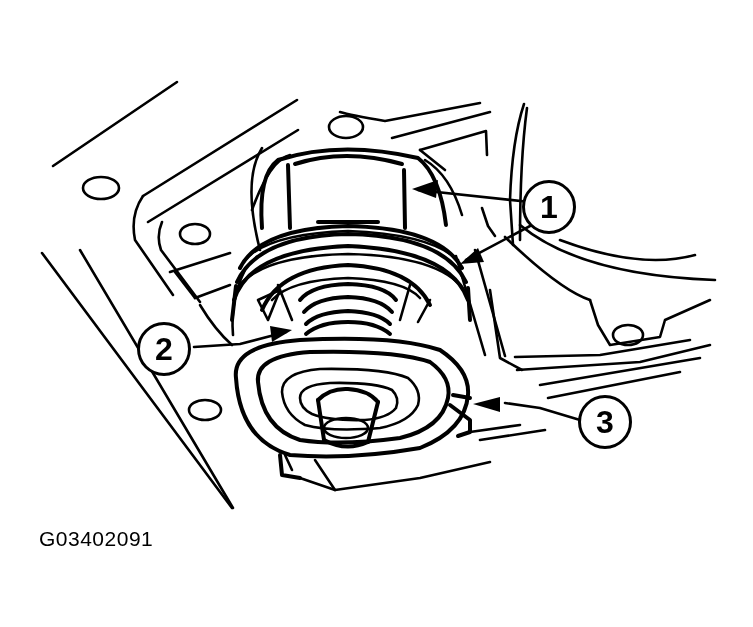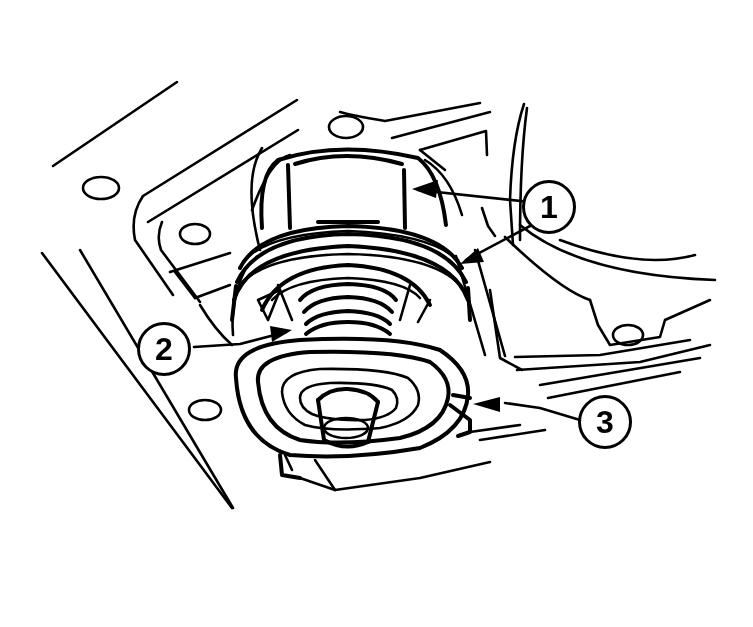--- a/index.html
+++ b/index.html
@@ -193,13 +193,14 @@
   <div class="callout" style="left:522px; top:180px;">
     <span>1</span>
   </div>
   <div class="callout" style="left:137px; top:322px;">
     <span>2</span>
   </div>
   <div class="callout" style="left:578px; top:395px;">
     <span>3</span>
   </div>
 
+  <div class="fig-id">G03402091</div>
 </div>
 
 </body></html>

